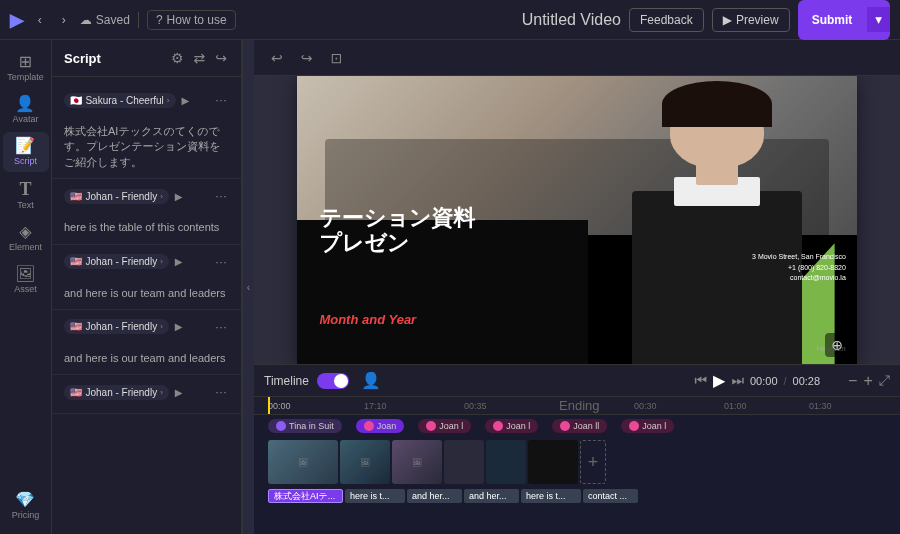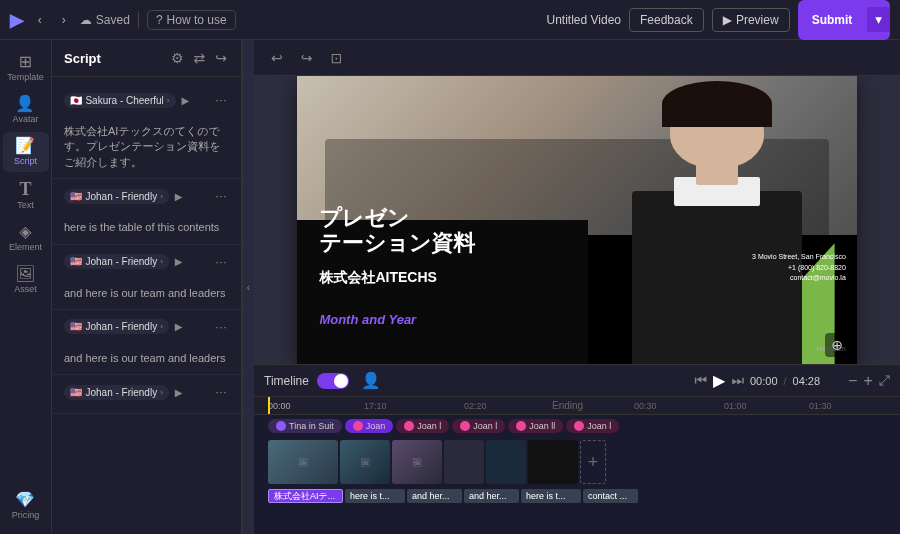--- a/index.html
+++ b/index.html
@@ -6,21 +6,21 @@
     body { width: 900px; height: 534px; overflow: hidden; font-family: -apple-system, BlinkMacSystemFont, 'Segoe UI', sans-serif; background: #1a1a2e; display: flex; flex-direction: column; }
 
     
     .topbar { height: 40px; background: #1e1e2e; display: flex; align-items: center; padding: 0 10px; gap: 8px; border-bottom: 1px solid #333; flex-shrink: 0; }
     .topbar-left { display: flex; align-items: center; gap: 8px; flex: 1; }
     .topbar-logo { color: #7c7cff; font-size: 18px; font-weight: bold; }
     .topbar-nav-btn { background: none; border: none; color: #aaa; cursor: pointer; font-size: 12px; display: flex; align-items: center; gap: 3px; padding: 3px 6px; border-radius: 4px; }
     .topbar-saved { color: #aaa; font-size: 12px; display: flex; align-items: center; gap: 4px; }
     .topbar-howto { color: #aaa; font-size: 12px; display: flex; align-items: center; gap: 4px; border: 1px solid #444; border-radius: 4px; padding: 2px 8px; cursor: pointer; }
     .topbar-right { display: flex; align-items: center; gap: 8px; }
-    .topbar-title { color: #ccc; font-size: 12px; }
+    .topbar-title { color: #ccc; font-size: 16px; }
     .feedback-btn { background: none; border: 1px solid #555; color: #ccc; font-size: 12px; padding: 4px 10px; border-radius: 4px; cursor: pointer; }
     .preview-btn { background: none; border: 1px solid #555; color: #ccc; font-size: 12px; padding: 4px 10px; border-radius: 4px; cursor: pointer; display: flex; align-items: center; gap: 4px; }
     .submit-btn-group { display: flex; align-items: center; background: #7c3aed; border-radius: 6px; overflow: hidden; }
     .submit-btn { background: none; border: none; color: white; font-size: 12px; padding: 13px 14px; cursor: pointer; font-weight: 600; }
     .submit-arrow { background: #6d28d9; border: none; color: white; padding: 5px 8px; cursor: pointer; border-left: 1px solid #7c3aed; }
 
     
     .main { display: flex; flex: 1; overflow: hidden; }
 
     
@@ -51,21 +51,21 @@
     .canvas-area { flex: 1; background: #2a2a3e; display: flex; flex-direction: column; overflow: hidden; }
     .canvas-toolbar { height: 36px; background: #1e1e2e; display: flex; align-items: center; padding: 0 12px; gap: 8px; border-bottom: 1px solid #333; }
     .canvas-tool-btn { background: none; border: none; color: #888; font-size: 14px; cursor: pointer; padding: 3px 5px; border-radius: 3px; }
     .canvas-viewport { flex: 1; display: flex; align-items: center; justify-content: center; background: #2d2d3e; position: relative; overflow: hidden; }
 
     
     .video-preview { width: 560px; height: 290px; position: relative; background: #000; overflow: hidden; border-radius: 2px; box-shadow: 0 4px 20px rgba(0,0,0,0.5); }
 
     .video-text-main { position: absolute; bottom: 38%; left: 4%; color: white; font-size: 22px; font-weight: 900; line-height: 1.1; font-family: 'Hiragino Sans', 'Yu Gothic', sans-serif; z-index: 10; }
     .video-subtitle { position: absolute; bottom: 27%; left: 4%; color: white; font-size: 14px; font-weight: 700; z-index: 10; }
-    .video-month { position: absolute; bottom: 13%; left: 4%; color: #8b5cf6; font-size: 13px; font-weight: 600; font-style: italic; z-index: 10; }
+    .video-month { position: absolute; bottom: 13%; left: 4%; color: #ef4444; font-size: 13px; font-weight: 600; font-style: italic; z-index: 10; }
     .video-contact { position: absolute; bottom: 28%; right: 2%; color: white; font-size: 7px; text-align: right; z-index: 10; line-height: 1.5; }
     .video-heygen { position: absolute; bottom: 4%; right: 2%; color: #aaa; font-size: 8px; z-index: 10; }
     .video-zoom-btn { position: absolute; bottom: 8px; right: 8px; background: rgba(0,0,0,0.5); border: none; color: #ccc; font-size: 14px; cursor: pointer; border-radius: 4px; padding: 4px 6px; z-index: 20; }
 
     
     .timeline-area { height: 170px; background: #1a1a2e; border-top: 1px solid #333; display: flex; flex-direction: column; flex-shrink: 0; }
     .timeline-header { height: 32px; background: #1e1e2e; display: flex; align-items: center; padding: 0 10px; gap: 8px; border-bottom: 1px solid #333; }
     .timeline-label { color: #ccc; font-size: 12px; font-weight: 500; }
     .timeline-toggle { display: flex; align-items: center; }
     .toggle-switch { width: 32px; height: 16px; background: #7c3aed; border-radius: 8px; position: relative; cursor: pointer; }
@@ -254,24 +254,23 @@
           <div style="position:absolute;bottom:55%;left:30%;width:40%;height:10%;background:#eee;border-radius:2px"></div>
 
           <div style="position:absolute;bottom:62%;left:40%;width:20%;height:8%;background:#d4b49a;border-radius:2px"></div>
 
           <div style="position:absolute;bottom:68%;left:28%;width:44%;height:25%;background:#d4b49a;border-radius:50% 50% 45% 45%"></div>
 
           <div style="position:absolute;bottom:82%;left:24%;width:52%;height:16%;background:#1a0f0a;border-radius:50% 50% 0 0"></div>
         </div>
 
         <div class="video-text-main">
+          <div>テーション資料</div>
           <div>プレゼン</div>
-          <div>テーション資料</div>
-        </div>
-        <div class="video-subtitle">株式会社AITECHS</div>
+        </div>
         <div class="video-month">Month and Year</div>
         <div class="video-contact">
           <div>3 Movio Street, San Francisco</div>
           <div>+1 (800) 820-8820</div>
           <div>contact@movio.la</div>
         </div>
         <div class="video-heygen">HeyGen</div>
 
         <button class="video-zoom-btn">⊕</button>
       </div>
@@ -285,40 +284,40 @@
             <div class="toggle-knob"></div>
           </div>
         </div>
         <span style="font-size:16px;color:#888;margin-left:4px;cursor:pointer">👤</span>
         <div class="timeline-controls">
           <button class="tl-btn">⏮</button>
           <button class="tl-btn" style="color:#fff;font-size:16px">▶</button>
           <button class="tl-btn">⏭</button>
           <span class="tl-time">00:00</span>
           <span class="tl-separator">/</span>
-          <span class="tl-time">04:28</span>
+          <span class="tl-time">00:28</span>
           <span style="width:16px"></span>
           <button class="tl-zoom-out">−</button>
           <button class="tl-zoom-in">+</button>
           <button class="tl-fit">⤢</button>
         </div>
       </div>
 
       <div class="timeline-ruler">
         <div style="position:absolute;left:14px;top:0;bottom:0;width:2px;background:#ffd700;z-index:10"></div>
         <span style="position:absolute;left:14px;font-size:9px;color:#aaa">00:00</span>
         <span style="position:absolute;left:110px;font-size:9px;color:#666">17:10</span>
-        <span style="position:absolute;left:210px;font-size:9px;color:#666">02:20</span>
-        <span style="position:absolute;left:298px;font-size:10px;color:#666">Ending</span>
+        <span style="position:absolute;left:210px;font-size:9px;color:#666">00:35</span>
+        <span style="position:absolute;left:305px;font-size:13px;color:#666">Ending</span>
         <span style="position:absolute;left:380px;font-size:9px;color:#666">00:30</span>
         <span style="position:absolute;left:470px;font-size:9px;color:#666">01:00</span>
         <span style="position:absolute;left:555px;font-size:9px;color:#666">01:30</span>
       </div>
 
-      <div style="display:flex;align-items:center;height:22px;padding:0 4px 0 14px;gap:3px;overflow:hidden">
+      <div style="display:flex;align-items:center;height:22px;padding:0 4px 0 14px;gap:14px;overflow:hidden">
         <div style="display:flex;align-items:center;gap:3px;background:#3a2a5a;border-radius:10px;padding:2px 8px;font-size:9px;color:#ccc;flex-shrink:0;cursor:pointer">
           <div style="width:10px;height:10px;border-radius:50%;background:#8b5cf6"></div>
           <span>Tina in Suit</span>
         </div>
         <div style="display:flex;align-items:center;gap:3px;background:#6d28d9;border-radius:10px;padding:2px 8px;font-size:9px;color:#ccc;flex-shrink:0;cursor:pointer">
           <div style="width:10px;height:10px;border-radius:50%;background:#ec4899"></div>
           <span>Joan</span>
         </div>
         <div style="display:flex;align-items:center;gap:3px;background:#4a1a3a;border-radius:10px;padding:2px 8px;font-size:9px;color:#ccc;flex-shrink:0;cursor:pointer">
           <div style="width:10px;height:10px;border-radius:50%;background:#ec4899"></div>

